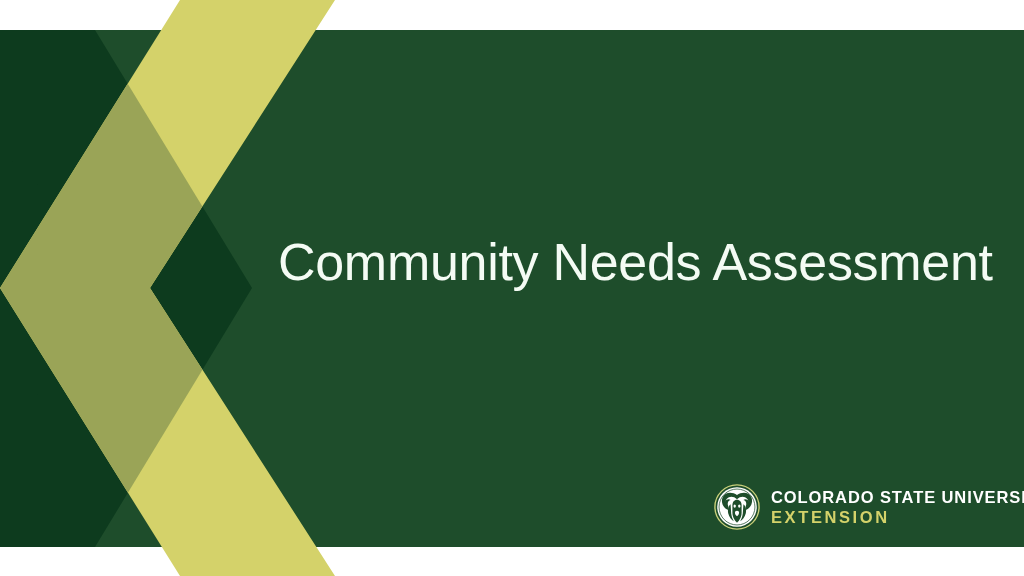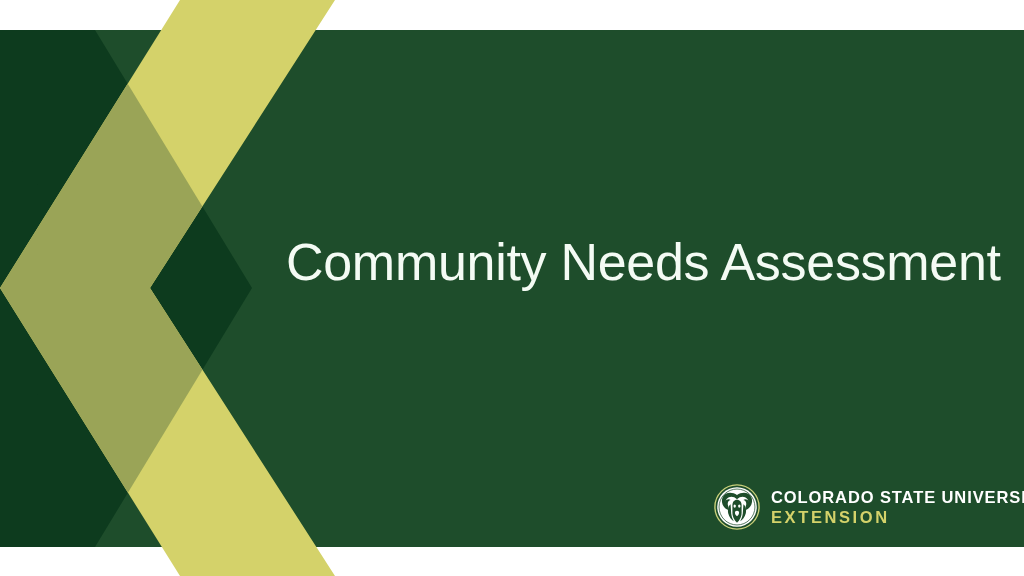--- a/index.html
+++ b/index.html
@@ -30,21 +30,21 @@
   #title-block {
     position: absolute;
     left: 270px;
     top: 222px;
     width: 730px;
     height: 80px;
     display: flex;
     align-items: center;
   }
   #slide-title {
-    margin: 16px;
+    margin: 8px;
     color: #f4fbf4;
     font-family: "Liberation Sans", sans-serif;
     font-size: 52px;
     font-weight: 400;
     letter-spacing: -0.3px;
     line-height: 1.05;
     white-space: nowrap;
   }
   #logo-lockup {
     position: absolute;

